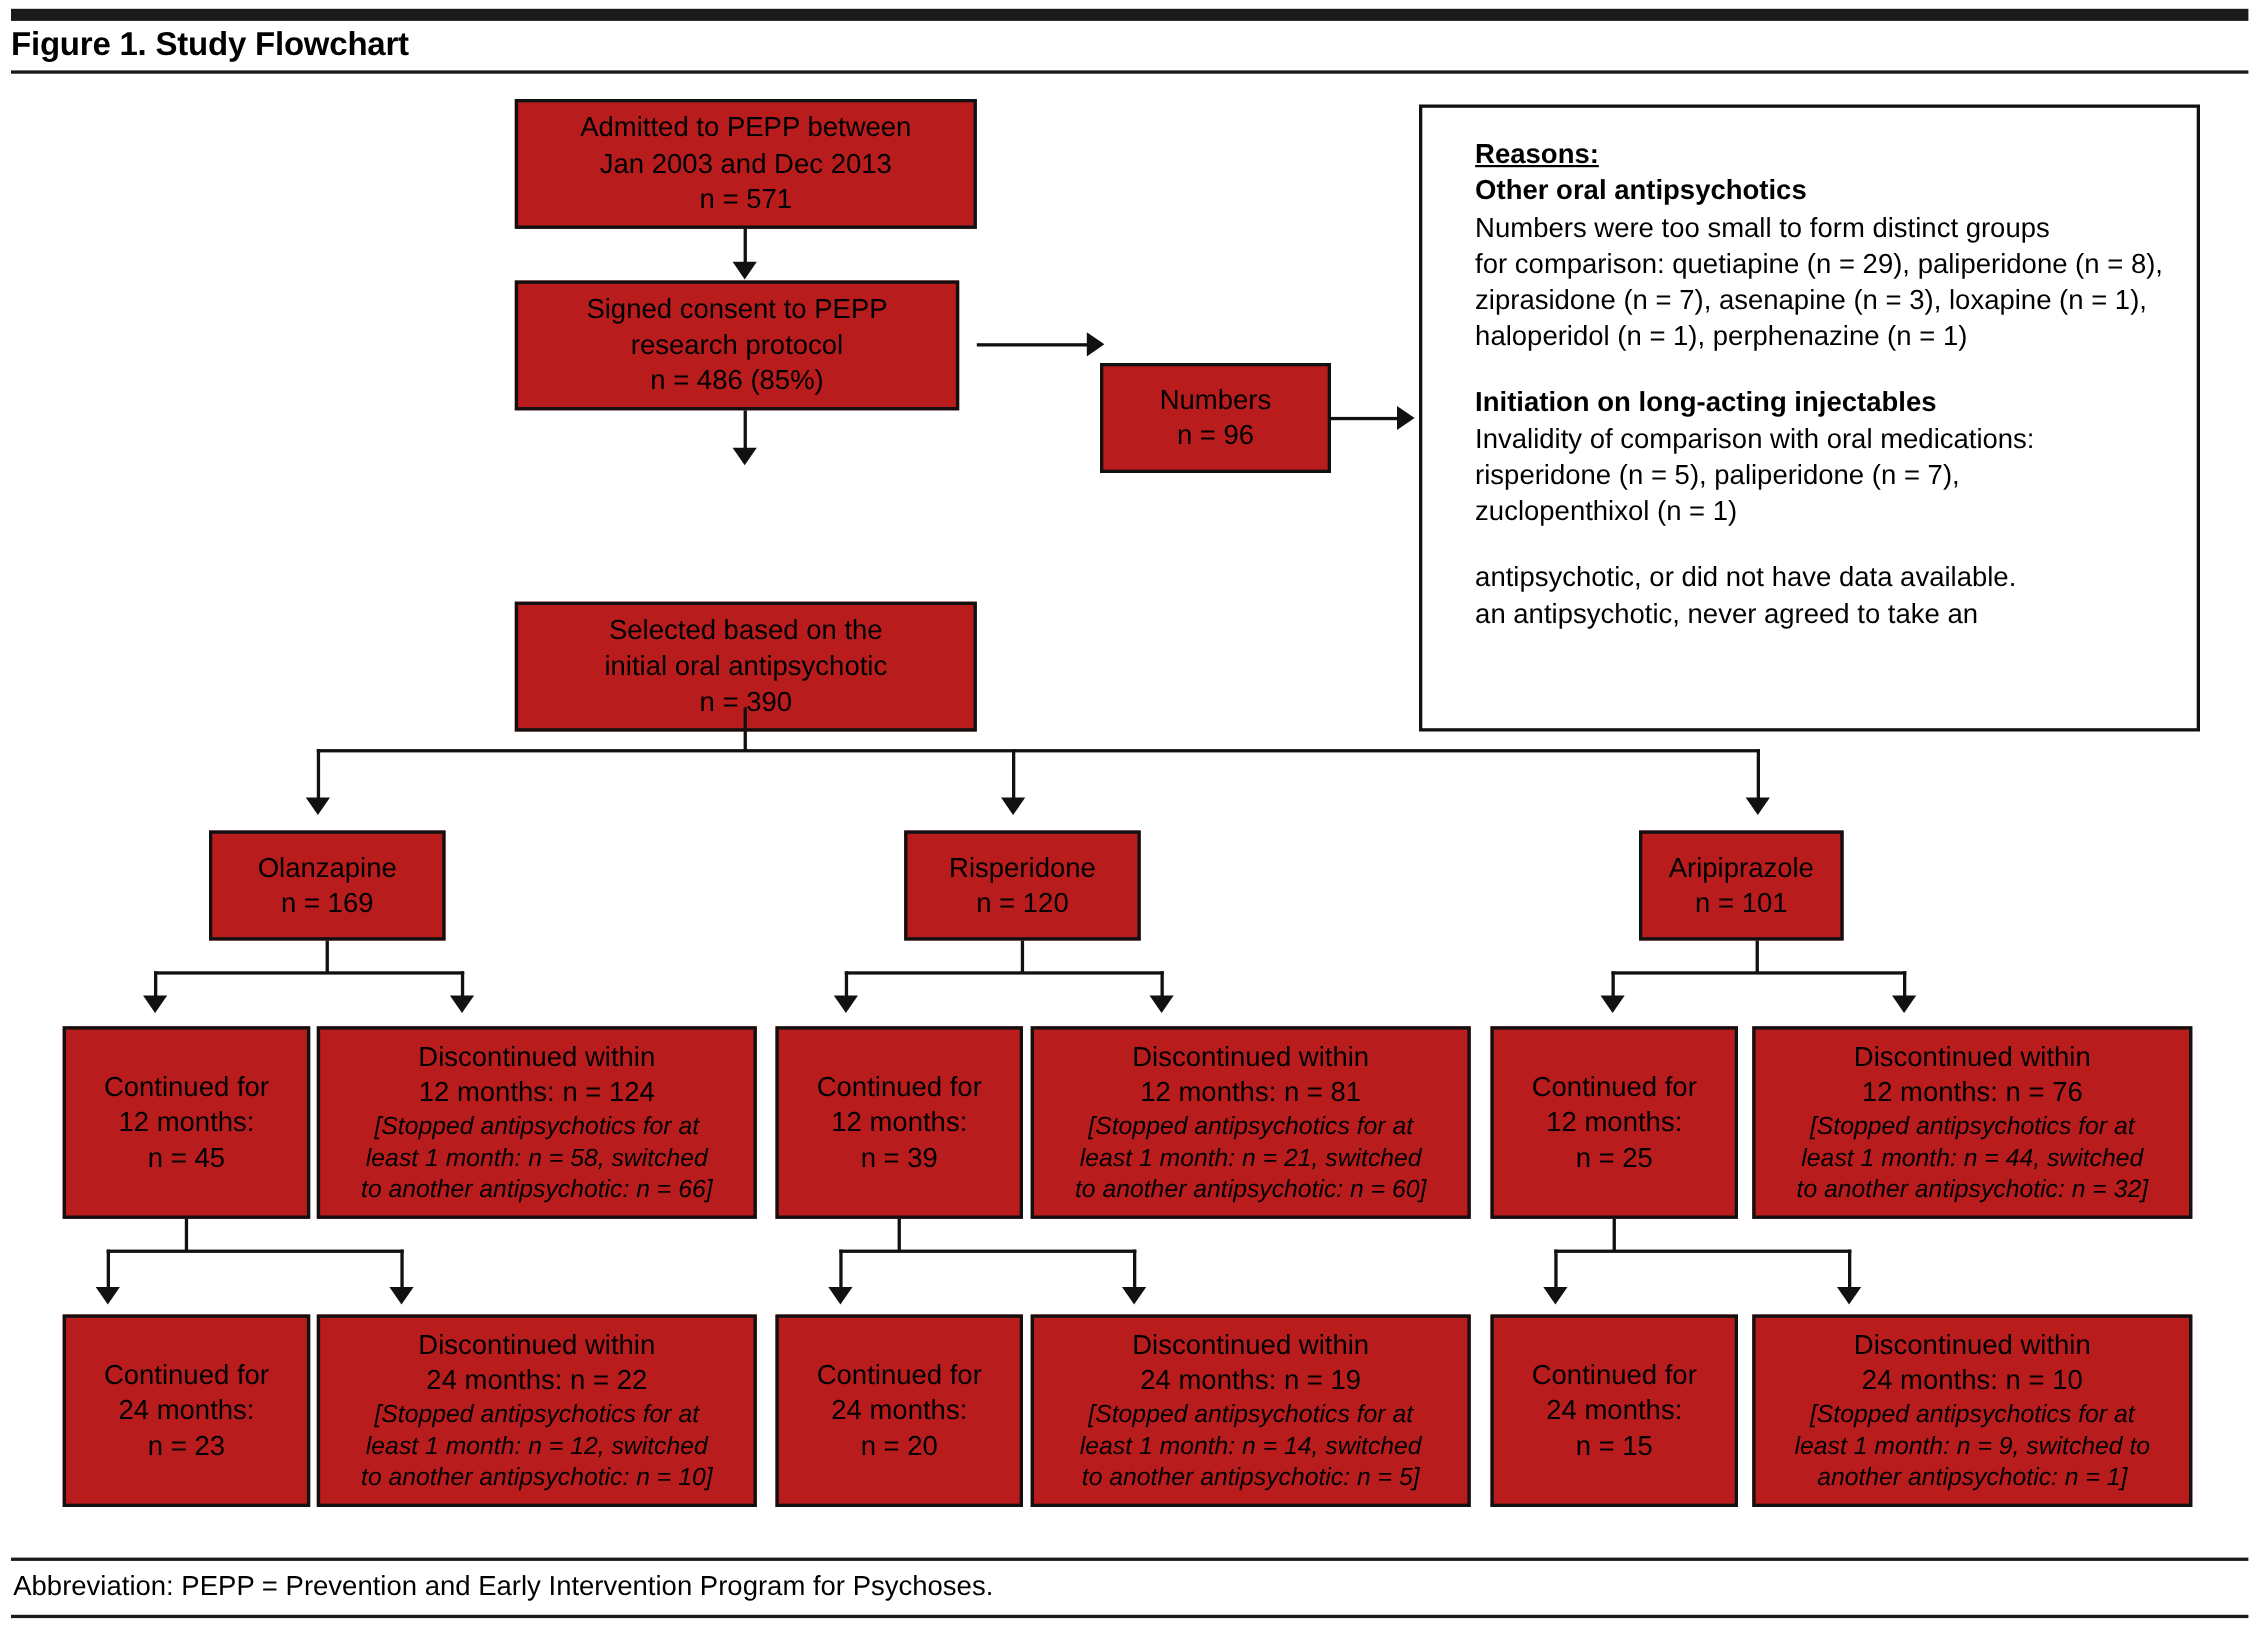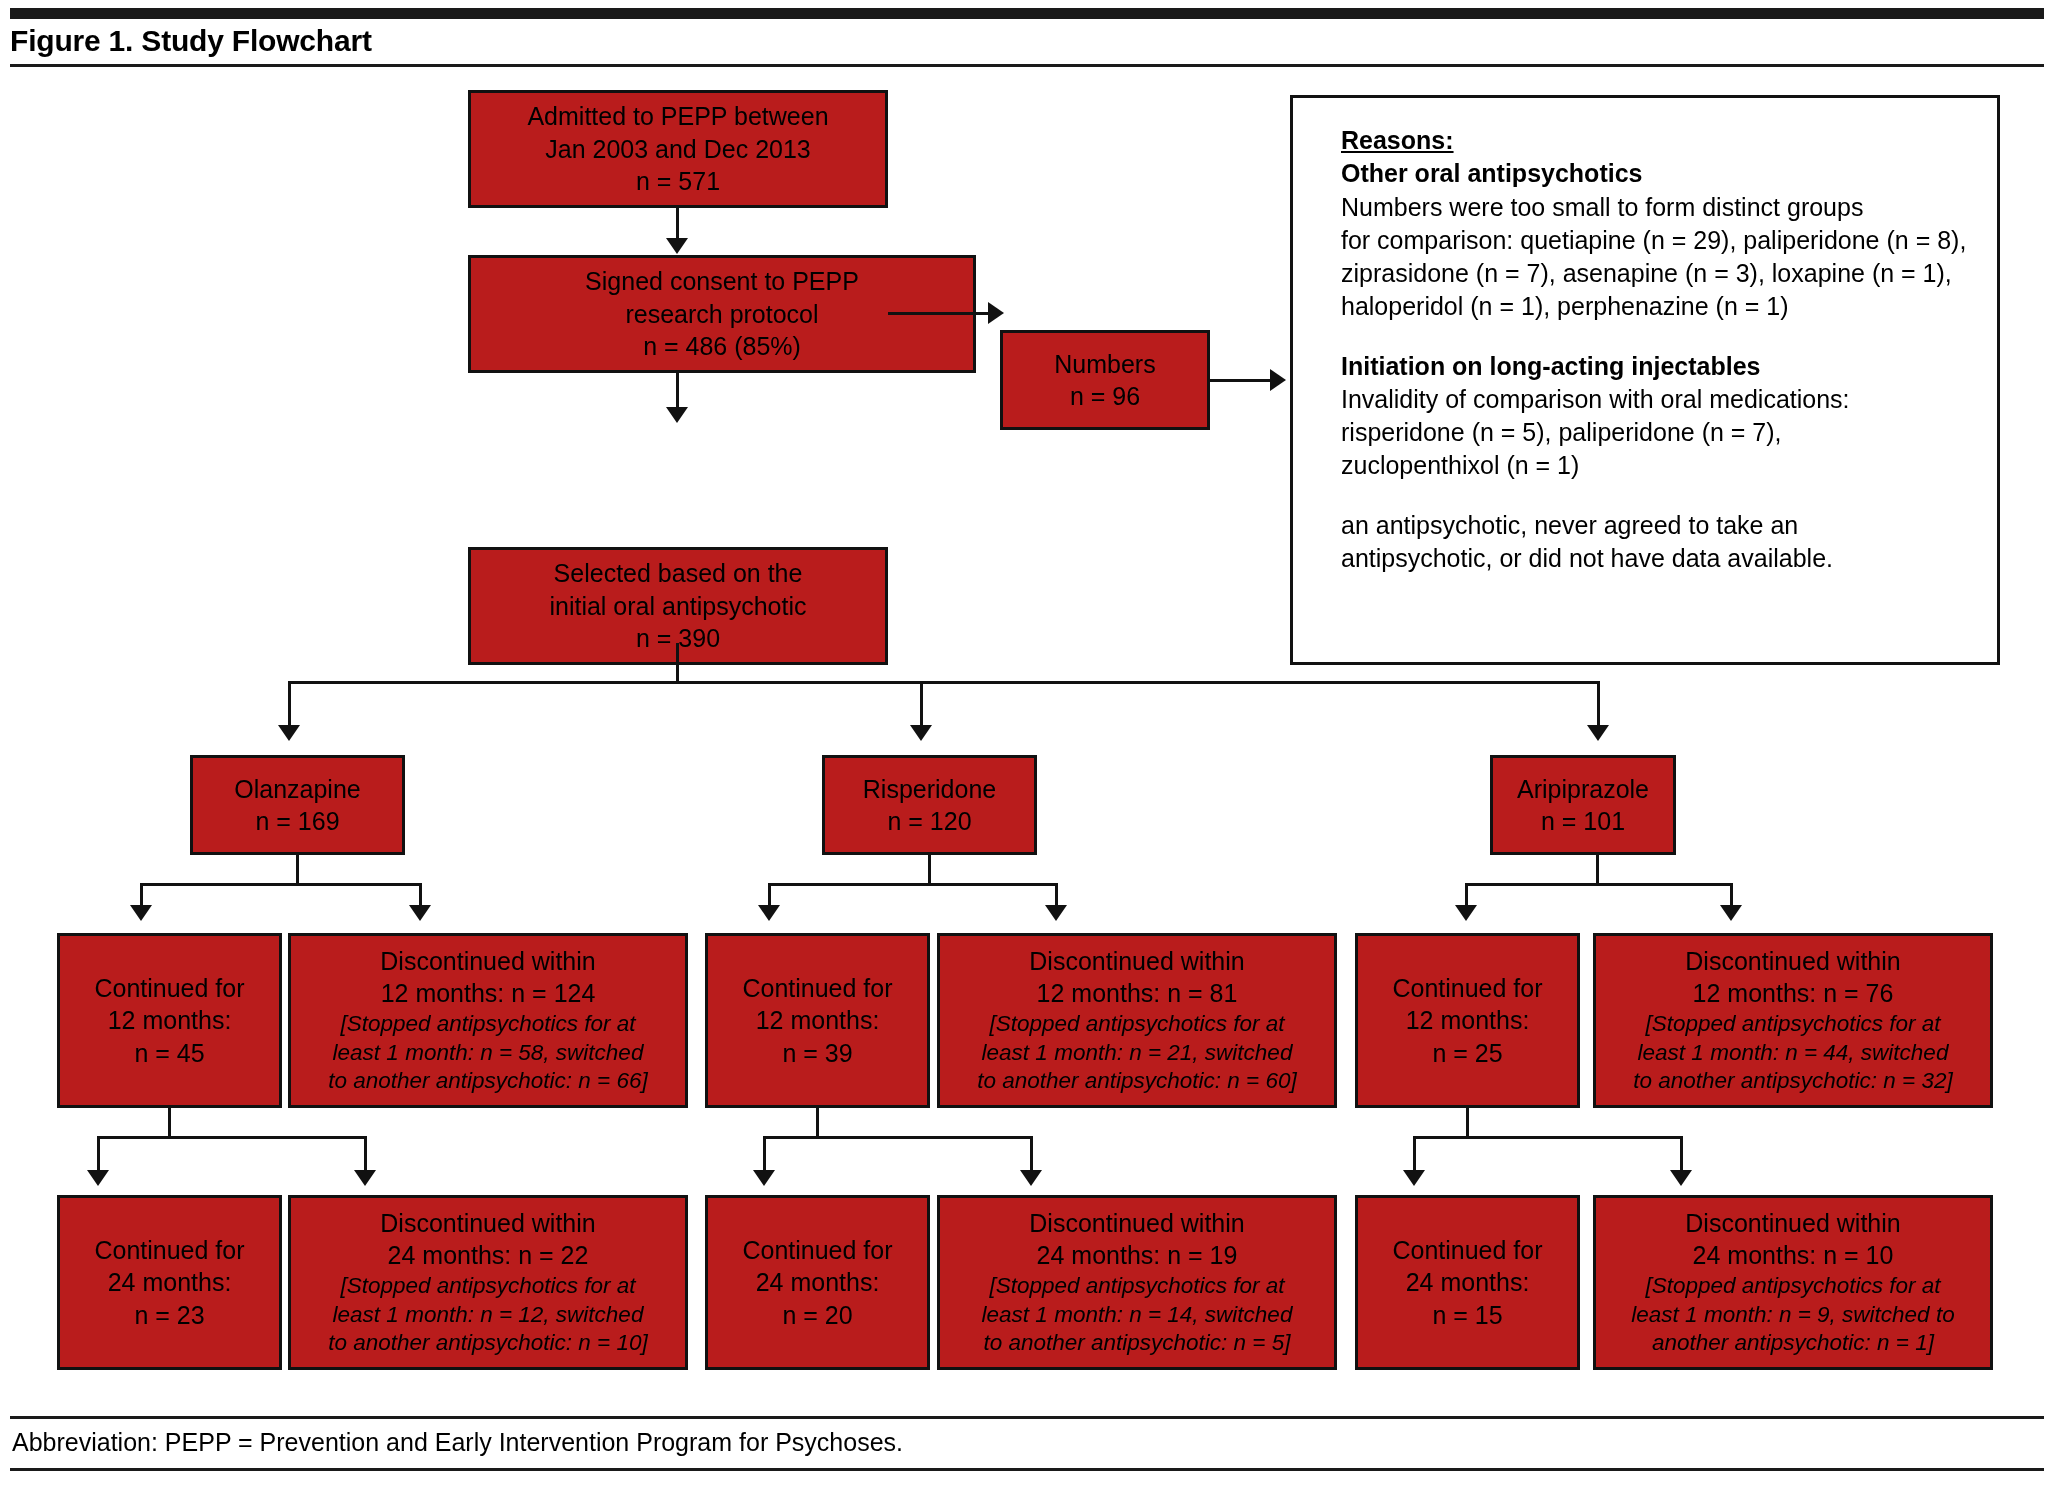--- a/index.html
+++ b/index.html
@@ -133,21 +133,21 @@
 
 <div class="box" style="left:468px; top:90px; width:420px; height:118px;">
   <span class="ln">Admitted to PEPP between</span>
   <span class="ln">Jan 2003 and Dec 2013</span>
   <span class="ln">n = 571</span>
 </div>
 
 <div class="vline" style="left:676px; top:208px; height:38px;"></div>
 <div class="arrow-down" style="left:666px; top:238px;"></div>
 
-<div class="box" style="left:468px; top:255px; width:508px; height:118px;">
+<div class="box" style="left:468px; top:255px; width:404px; height:118px;">
   <span class="ln">Signed consent to PEPP</span>
   <span class="ln">research protocol</span>
   <span class="ln">n = 486 (85%)</span>
 </div>
 
 <div class="vline" style="left:676px; top:373px; height:42px;"></div>
 <div class="arrow-down" style="left:666px; top:407px;"></div>
 
 <div class="box" style="left:468px; top:547px; width:420px; height:118px;">
   <span class="ln">Selected based on the</span>
@@ -172,22 +172,22 @@
   <span class="ln">Numbers were too small to form distinct groups</span>
   <span class="ln">for comparison: quetiapine (n = 29), paliperidone (n = 8),</span>
   <span class="ln">ziprasidone (n = 7), asenapine (n = 3), loxapine (n = 1),</span>
   <span class="ln">haloperidol (n = 1), perphenazine (n = 1)</span>
   <span class="gap"></span>
   <span class="hd">Initiation on long-acting injectables</span>
   <span class="ln">Invalidity of comparison with oral medications:</span>
   <span class="ln">risperidone (n = 5), paliperidone (n = 7),</span>
   <span class="ln">zuclopenthixol (n = 1)</span>
   <span class="gap"></span>
+  <span class="ln">antipsychotic, or did not have data available.</span>
   <span class="ln">an antipsychotic, never agreed to take an</span>
-  <span class="ln">antipsychotic, or did not have data available.</span>
 </div>
 
 <div class="vline" style="left:676px; top:643px; height:40px;"></div>
 <div class="hline" style="left:288px; top:681px; width:1312px;"></div>
 
 <div class="vline" style="left:288px; top:681px; height:52px;"></div>
 <div class="arrow-down" style="left:278px; top:725px;"></div>
 
 <div class="vline" style="left:920px; top:681px; height:52px;"></div>
 <div class="arrow-down" style="left:910px; top:725px;"></div>

